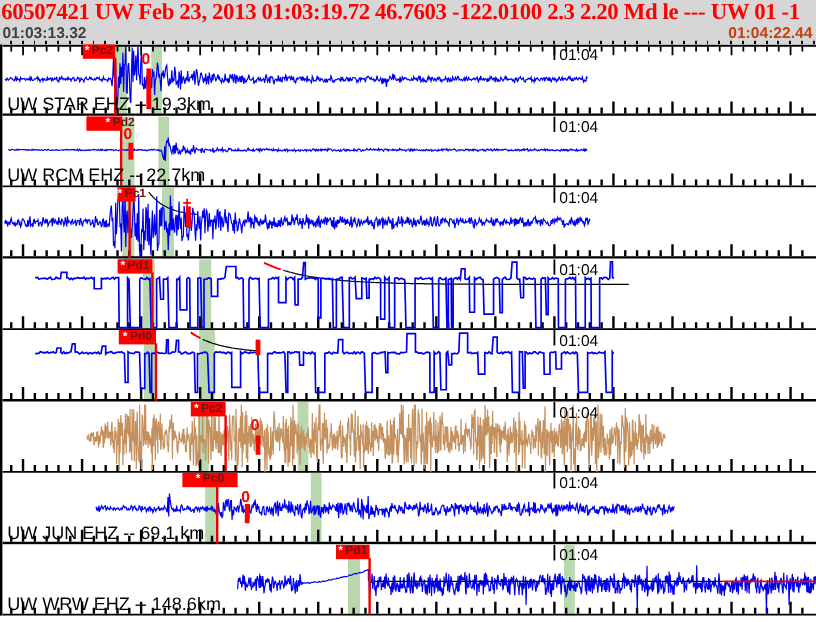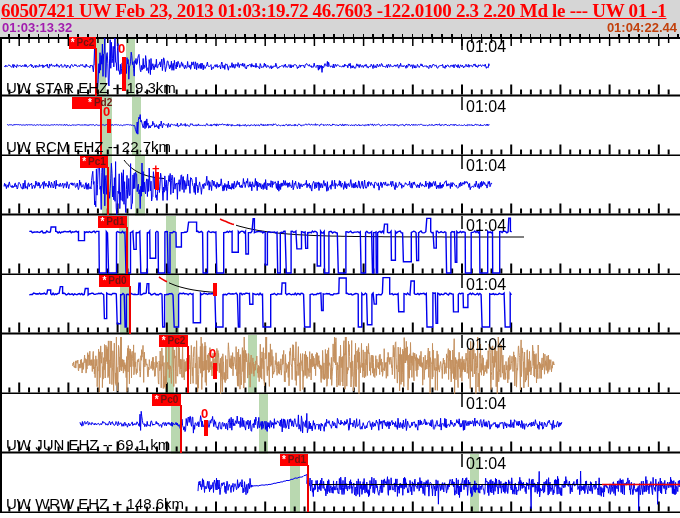--- a/index.html
+++ b/index.html
@@ -1,30 +1,30 @@
 <!DOCTYPE html>
 <html><head>
 <meta charset="utf-8">
 <style>
   html,body{margin:0;padding:0;background:#fff;}
   #app{position:relative;width:680px;height:518px;background:#ffffff;overflow:hidden;
        font-family:"Liberation Sans",sans-serif;}
   .hdr{position:absolute;top:0;left:0;width:680px;height:37px;background:#d6d6d6;}
   .title{position:absolute;top:0;left:1px;white-space:nowrap;color:#ff0000;
-         font-family:"Liberation Serif",serif;font-weight:bold;font-size:19px;letter-spacing:-0.3px;text-decoration:underline;}
-  .tstart{position:absolute;top:20px;left:2px;color:#a21caf;font-weight:bold;font-size:13px;}
+         font-family:"Liberation Serif",serif;font-weight:bold;font-size:19px;letter-spacing:-0.3px;}
+  .tstart{position:absolute;top:20px;left:2px;color:#404040;font-weight:bold;font-size:13px;}
   .tend{position:absolute;top:20px;right:3px;color:#c2410c;font-weight:bold;font-size:13px;}
   .topticks{position:absolute;bottom:0;left:0;width:680px;height:3px;
     background:repeating-linear-gradient(90deg,transparent 0 8.3px,#000 8.3px 9.84px);}
   #panels{position:absolute;top:37px;left:0;width:680px;height:476px;background:#fff;
           border-left:2px solid #000;box-sizing:border-box;}
   .panel{position:absolute;left:0;width:678px;}
   .panel svg{position:absolute;left:0;top:0;}
   .stn{position:absolute;left:4px;bottom:1px;font-size:15px;color:#000;white-space:nowrap;z-index:6;}
-  .tlabel{position:absolute;top:1px;font-size:16px;color:#000;z-index:5;}
+  .tlabel{position:absolute;top:1px;font-size:13px;color:#000;z-index:5;}
   .flag{position:absolute;top:0;height:12px;background:#ff0000;z-index:7;
         font-weight:bold;font-size:10px;line-height:12px;text-align:center;white-space:nowrap;}
   .flag .ast{color:#ffffff;}
   .flag .ph{color:#701311;margin-left:2px;}
   .pick{position:absolute;width:2px;background:#ee0000;z-index:4;}
   .zm{position:absolute;color:#ff0000;font-weight:bold;font-size:13px;z-index:7;line-height:11px;}
   .zbar{position:absolute;width:4px;background:#ff0000;z-index:7;}
 </style>
 </head>
 <body>
@@ -353,21 +353,21 @@
             <line x1="656.8" y1="57.5" x2="656.8" y2="47.5"></line>
             <line x1="666.64" y1="57.5" x2="666.64" y2="52.5"></line>
           </g>
           <line x1="460" y1="0" x2="460" y2="13" stroke="#000" stroke-width="1.5"></line>
           <g fill="none">
             <path d="M122.0 4.0L124.0 6.5L126.0 8.7L128.0 10.6L130.0 12.3L132.0 13.7L134.0 15.0L136.0 16.1L138.0 17.1L140.0 18.0L142.0 18.7L144.0 19.4L146.0 20.0L148.0 20.5L150.0 20.9L152.0 21.3L154.0 21.6L156.0 21.9L158.0 22.2L160.0 22.4L162.0 22.6" stroke="#000" stroke-width="1"></path>
           </g>
           <polyline points="2.0,30.4 2.6,27.3 3.2,30.3 3.8,28.3 4.4,32.6 5.0,29.6 5.6,29.2 6.2,31.4 6.8,27.5 7.4,25.9 8.0,29.3 8.6,30.4 9.2,29.9 9.8,31.5 10.4,29.5 11.0,31.8 11.6,30.3 12.2,31.0 12.8,27.5 13.4,27.2 14.0,30.8 14.6,29.3 15.2,33.0 15.8,31.5 16.4,27.4 17.0,26.3 17.6,27.5 18.2,27.9 18.8,30.1 19.4,32.1 20.0,31.7 20.6,33.2 21.2,27.1 21.8,32.7 22.4,28.8 23.0,24.3 23.6,32.2 24.2,31.2 24.8,30.6 25.4,33.2 26.0,27.4 26.6,26.9 27.2,30.6 27.8,28.4 28.4,28.4 29.0,28.5 29.6,27.1 30.2,32.7 30.8,30.1 31.4,29.5 32.0,29.2 32.6,32.3 33.2,31.4 33.8,25.0 34.4,27.0 35.0,29.7 35.6,29.8 36.2,26.3 36.8,29.9 37.4,26.8 38.0,32.2 38.6,30.8 39.2,29.0 39.8,29.1 40.4,28.1 41.0,26.2 41.6,32.6 42.2,25.3 42.8,28.1 43.4,30.3 44.0,27.1 44.6,28.3 45.2,30.2 45.8,29.1 46.4,31.6 47.0,25.1 47.6,29.2 48.2,28.9 48.8,31.6 49.4,26.2 50.0,27.7 50.6,28.6 51.2,32.0 51.8,30.4 52.4,25.1 53.0,28.8 53.6,32.8 54.2,24.2 54.8,29.9 55.4,28.0 56.0,28.7 56.6,28.9 57.2,30.7 57.8,28.0 58.4,27.1 59.0,30.5 59.6,29.8 60.2,29.0 60.8,27.0 61.4,32.2 62.0,30.3 62.6,27.7 63.2,27.8 63.8,27.9 64.4,31.8 65.0,25.7 65.6,27.8 66.2,30.4 66.8,32.7 67.4,28.6 68.0,27.7 68.6,27.9 69.2,26.8 69.8,29.0 70.4,26.9 71.0,29.5 71.6,27.5 72.2,27.1 72.8,27.5 73.4,31.4 74.0,30.8 74.6,30.3 75.2,27.0 75.8,30.8 76.4,33.6 77.0,31.6 77.6,24.1 78.2,29.4 78.8,26.3 79.4,30.9 80.0,31.3 80.6,29.7 81.2,28.6 81.8,29.5 82.4,32.9 83.0,32.2 83.6,27.0 84.2,26.6 84.8,33.3 85.4,28.5 86.0,33.4 86.6,27.3 87.2,32.6 87.8,31.6 88.4,30.8 89.0,33.0 89.6,24.5 90.2,18.9 90.8,15.3 91.4,28.3 92.0,25.5 92.6,48.9 93.2,45.1 93.8,50.8 94.4,12.9 95.0,39.2 95.6,28.3 96.2,11.3 96.8,6.9 97.4,3.7 98.0,33.3 98.6,30.1 99.2,53.5 99.8,16.3 100.4,5.8 101.0,30.0 101.6,37.7 102.2,1.0 102.8,49.9 103.4,24.1 104.0,19.4 104.6,38.3 105.2,30.2 105.8,16.3 106.4,37.0 107.0,36.1 107.6,42.3 108.2,32.2 108.8,22.2 109.4,7.3 110.0,17.7 110.6,41.0 111.2,30.0 111.8,43.8 112.4,21.7 113.0,45.3 113.6,5.6 114.2,51.9 114.8,58.5 115.4,52.4 116.0,35.1 116.6,37.5 117.2,17.8 117.8,52.6 118.4,36.3 119.0,44.3 119.6,16.7 120.2,19.6 120.8,45.3 121.4,13.8 122.0,48.3 122.6,25.7 123.2,46.2 123.8,56.6 124.4,33.7 125.0,19.4 125.6,42.3 126.2,36.2 126.8,22.5 127.4,39.6 128.0,38.6 128.6,7.6 129.2,53.1 129.8,48.3 130.4,47.2 131.0,18.9 131.6,32.8 132.2,17.2 132.8,32.5 133.4,16.0 134.0,17.3 134.6,18.0 135.2,35.7 135.8,30.5 136.4,28.1 137.0,38.0 137.6,33.8 138.2,52.6 138.8,30.2 139.4,40.2 140.0,7.0 140.6,36.0 141.2,15.6 141.8,35.9 142.4,26.2 143.0,35.2 143.6,37.8 144.2,25.6 144.8,22.8 145.4,40.5 146.0,23.3 146.6,35.4 147.2,12.0 147.8,26.1 148.4,34.7 149.0,25.2 149.6,45.0 150.2,41.5 150.8,40.9 151.4,15.7 152.0,21.5 152.6,33.1 153.2,21.5 153.8,41.5 154.4,38.9 155.0,44.4 155.6,35.6 156.2,20.3 156.8,26.1 157.4,36.5 158.0,30.4 158.6,17.2 159.2,20.7 159.8,21.5 160.4,34.3 161.0,44.5 161.6,31.0 162.2,36.2 162.8,19.9 163.4,28.9 164.0,34.6 164.6,24.3 165.2,44.3 165.8,30.4 166.4,25.3 167.0,19.5 167.6,25.6 168.2,17.5 168.8,38.4 169.4,24.7 170.0,19.1 170.6,20.3 171.2,37.0 171.8,30.2 172.4,21.6 173.0,33.2 173.6,27.8 174.2,28.2 174.8,27.0 175.4,43.3 176.0,26.8 176.6,28.2 177.2,23.7 177.8,35.3 178.4,29.1 179.0,19.4 179.6,18.8 180.2,33.6 180.8,20.8 181.4,20.6 182.0,36.5 182.6,24.5 183.2,26.3 183.8,33.4 184.4,30.8 185.0,24.0 185.6,18.2 186.2,29.9 186.8,24.4 187.4,31.0 188.0,37.4 188.6,21.6 189.2,22.0 189.8,23.0 190.4,26.4 191.0,29.9 191.6,30.8 192.2,36.5 192.8,27.2 193.4,38.5 194.0,21.2 194.6,29.7 195.2,29.0 195.8,36.8 196.4,34.7 197.0,29.6 197.6,25.9 198.2,30.3 198.8,31.4 199.4,38.3 200.0,31.9 200.6,28.9 201.2,27.9 201.8,32.6 202.4,27.4 203.0,27.7 203.6,29.6 204.2,25.5 204.8,20.2 205.4,29.3 206.0,27.1 206.6,24.7 207.2,34.1 207.8,25.7 208.4,30.2 209.0,29.7 209.6,34.6 210.2,24.0 210.8,25.2 211.4,29.5 212.0,25.1 212.6,28.8 213.2,30.8 213.8,28.5 214.4,32.5 215.0,26.3 215.6,28.1 216.2,31.3 216.8,27.9 217.4,30.8 218.0,28.0 218.6,29.5 219.2,22.8 219.8,28.3 220.4,30.9 221.0,35.1 221.6,29.4 222.2,34.4 222.8,27.4 223.4,31.2 224.0,28.7 224.6,34.5 225.2,28.6 225.8,31.8 226.4,25.0 227.0,33.0 227.6,29.0 228.2,33.0 228.8,31.1 229.4,33.4 230.0,27.5 230.6,32.2 231.2,27.5 231.8,33.1 232.4,25.3 233.0,29.0 233.6,31.4 234.2,30.6 234.8,26.4 235.4,24.8 236.0,28.8 236.6,27.0 237.2,26.1 237.8,31.1 238.4,29.7 239.0,31.7 239.6,28.9 240.2,31.7 240.8,29.6 241.4,22.5 242.0,27.6 242.6,26.4 243.2,31.5 243.8,28.4 244.4,25.1 245.0,27.1 245.6,22.5 246.2,30.1 246.8,31.3 247.4,30.2 248.0,25.7 248.6,30.8 249.2,28.2 249.8,34.8 250.4,25.8 251.0,28.3 251.6,30.6 252.2,31.2 252.8,29.0 253.4,22.5 254.0,29.6 254.6,25.2 255.2,34.6 255.8,26.1 256.4,30.7 257.0,28.9 257.6,27.1 258.2,31.3 258.8,27.6 259.4,32.8 260.0,31.2 260.6,28.7 261.2,33.5 261.8,27.8 262.4,26.7 263.0,32.7 263.6,23.6 264.2,29.8 264.8,33.9 265.4,27.8 266.0,27.0 266.6,29.7 267.2,29.0 267.8,27.4 268.4,31.1 269.0,24.7 269.6,26.4 270.2,31.5 270.8,25.3 271.4,28.5 272.0,27.7 272.6,26.5 273.2,25.7 273.8,27.4 274.4,32.4 275.0,27.5 275.6,33.8 276.2,24.9 276.8,35.2 277.4,32.0 278.0,28.0 278.6,33.5 279.2,26.9 279.8,30.5 280.4,27.3 281.0,29.8 281.6,24.3 282.2,26.2 282.8,29.3 283.4,24.7 284.0,29.5 284.6,28.0 285.2,26.8 285.8,31.4 286.4,27.1 287.0,30.6 287.6,26.6 288.2,29.6 288.8,29.2 289.4,31.8 290.0,30.7 290.6,24.4 291.2,33.7 291.8,31.5 292.4,27.3 293.0,28.3 293.6,25.1 294.2,29.8 294.8,30.7 295.4,32.7 296.0,30.9 296.6,26.5 297.2,27.1 297.8,32.9 298.4,30.0 299.0,27.7 299.6,29.7 300.2,31.0 300.8,29.2 301.4,28.0 302.0,29.5 302.6,28.7 303.2,27.3 303.8,28.6 304.4,24.3 305.0,31.7 305.6,27.9 306.2,30.3 306.8,29.0 307.4,27.2 308.0,32.2 308.6,29.1 309.2,33.0 309.8,35.1 310.4,27.8 311.0,27.2 311.6,25.3 312.2,26.6 312.8,32.8 313.4,30.1 314.0,26.3 314.6,31.8 315.2,28.5 315.8,26.8 316.4,25.9 317.0,34.5 317.6,26.8 318.2,28.1 318.8,31.8 319.4,27.6 320.0,28.9 320.6,31.8 321.2,27.8 321.8,24.5 322.4,28.1 323.0,30.2 323.6,27.3 324.2,29.8 324.8,35.3 325.4,25.7 326.0,34.6 326.6,31.6 327.2,31.3 327.8,31.0 328.4,28.9 329.0,33.3 329.6,27.3 330.2,24.4 330.8,30.0 331.4,30.1 332.0,29.4 332.6,24.2 333.2,32.8 333.8,27.3 334.4,28.7 335.0,29.7 335.6,30.2 336.2,28.1 336.8,29.0 337.4,24.6 338.0,29.9 338.6,25.3 339.2,31.3 339.8,28.3 340.4,27.1 341.0,28.8 341.6,33.4 342.2,31.0 342.8,25.5 343.4,31.5 344.0,27.5 344.6,32.9 345.2,29.8 345.8,27.9 346.4,27.4 347.0,30.3 347.6,30.5 348.2,27.0 348.8,23.6 349.4,28.1 350.0,31.6 350.6,29.6 351.2,27.4 351.8,32.1 352.4,27.6 353.0,31.8 353.6,26.0 354.2,30.9 354.8,29.2 355.4,32.1 356.0,30.5 356.6,24.9 357.2,25.3 357.8,31.8 358.4,32.3 359.0,29.9 359.6,26.1 360.2,25.1 360.8,30.6 361.4,32.7 362.0,28.8 362.6,24.0 363.2,30.1 363.8,32.2 364.4,32.1 365.0,30.2 365.6,26.3 366.2,30.4 366.8,25.4 367.4,27.1 368.0,26.9 368.6,29.5 369.2,26.3 369.8,27.9 370.4,28.9 371.0,28.6 371.6,30.8 372.2,32.2 372.8,26.3 373.4,26.3 374.0,26.5 374.6,27.6 375.2,29.4 375.8,30.0 376.4,26.8 377.0,34.2 377.6,30.3 378.2,30.0 378.8,26.1 379.4,26.5 380.0,31.6 380.6,27.9 381.2,27.7 381.8,26.1 382.4,28.9 383.0,28.9 383.6,25.9 384.2,29.6 384.8,29.4 385.4,29.8 386.0,27.7 386.6,29.3 387.2,28.8 387.8,29.1 388.4,28.5 389.0,25.3 389.6,30.6 390.2,27.3 390.8,25.2 391.4,29.5 392.0,28.8 392.6,33.2 393.2,33.8 393.8,26.5 394.4,28.7 395.0,31.6 395.6,30.7 396.2,30.0 396.8,29.3 397.4,25.9 398.0,27.4 398.6,28.8 399.2,27.6 399.8,32.3 400.4,29.2 401.0,29.2 401.6,31.1 402.2,29.4 402.8,28.7 403.4,26.7 404.0,28.0 404.6,27.8 405.2,28.9 405.8,29.4 406.4,28.3 407.0,28.9 407.6,25.2 408.2,30.7 408.8,31.6 409.4,26.9 410.0,32.2 410.6,29.9 411.2,26.2 411.8,28.3 412.4,25.9 413.0,28.9 413.6,29.1 414.2,29.8 414.8,31.6 415.4,28.5 416.0,30.4 416.6,29.2 417.2,32.0 417.8,27.5 418.4,26.6 419.0,29.2 419.6,30.3 420.2,27.9 420.8,29.5 421.4,29.5 422.0,29.5 422.6,31.1 423.2,29.9 423.8,25.0 424.4,30.5 425.0,27.5 425.6,27.4 426.2,27.3 426.8,32.6 427.4,25.7 428.0,31.4 428.6,26.5 429.2,30.5 429.8,27.3 430.4,30.3 431.0,26.8 431.6,25.5 432.2,27.4 432.8,29.7 433.4,25.4 434.0,29.4 434.6,33.0 435.2,29.3 435.8,31.3 436.4,29.1 437.0,32.5 437.6,28.5 438.2,26.5 438.8,32.4 439.4,29.1 440.0,32.1 440.6,28.2 441.2,30.6 441.8,28.1 442.4,27.3 443.0,25.6 443.6,25.7 444.2,24.7 444.8,30.2 445.4,27.9 446.0,29.9 446.6,27.8 447.2,28.3 447.8,28.2 448.4,32.5 449.0,26.6 449.6,30.1 450.2,30.8 450.8,26.5 451.4,27.6 452.0,27.6 452.6,29.1 453.2,29.7 453.8,30.4 454.4,29.1 455.0,31.4 455.6,32.2 456.2,31.9 456.8,31.2 457.4,27.4 458.0,30.6 458.6,26.2 459.2,28.1 459.8,29.9 460.4,26.7 461.0,28.2 461.6,26.7 462.2,28.4 462.8,25.2 463.4,27.0 464.0,27.1 464.6,25.6 465.2,25.9 465.8,27.9 466.4,28.1 467.0,31.4 467.6,27.3 468.2,33.7 468.8,31.3 469.4,31.4 470.0,30.3 470.6,30.3 471.2,31.0 471.8,31.3 472.4,28.5 473.0,27.7 473.6,30.9 474.2,25.0 474.8,28.2 475.4,29.7 476.0,31.5 476.6,27.7 477.2,32.7 477.8,29.6 478.4,26.5 479.0,31.2 479.6,25.3 480.2,30.0 480.8,26.9 481.4,25.5 482.0,28.5 482.6,26.5 483.2,28.2 483.8,29.6 484.4,28.8 485.0,32.1 485.6,30.4 486.2,25.6 486.8,27.8 487.4,25.3 488.0,30.7 488.6,29.4 489.2,26.9 489.8,27.8" fill="none" stroke="#0000ee" stroke-width="1"></polyline>
         </svg>
         <div class="tlabel" style="left: 464px;">01:04</div>
-        <div class="flag" style="left: 78px; width: 28px;"><span class="ast">*</span><span class="ph">Pc1</span></div>
+        <div class="flag" style="left: 96px; width: 15px;"><span class="ast">*</span><span class="ph">Pc1</span></div>
         <div class="pick" style="left: 105px; top: 11px; height: 47.5px;"></div>
         <div class="zm" style="left: 150px; top: 7px;">+</div>
         <div class="zbar" style="left: 153px; top: 16px; height: 18px;"></div>
       </div>
       <div class="panel" style="top: 178.5px; height: 59.5px;">
         <svg width="678" height="59.5" viewBox="0 0 678 59.5">
           <rect x="117" y="0" width="10" height="59.5" fill="#b9d8b0"></rect>
           <rect x="164" y="0" width="10" height="59.5" fill="#b9d8b0"></rect>
           <line x1="0" y1="58.5" x2="678" y2="58.5" stroke="#000" stroke-width="2"></line>
           <g stroke="#000" stroke-width="2">
@@ -694,21 +694,21 @@
             <line x1="627.28" y1="57.5" x2="627.28" y2="52.5"></line>
             <line x1="637.12" y1="57.5" x2="637.12" y2="52.5"></line>
             <line x1="646.96" y1="57.5" x2="646.96" y2="52.5"></line>
             <line x1="656.8" y1="57.5" x2="656.8" y2="47.5"></line>
             <line x1="666.64" y1="57.5" x2="666.64" y2="52.5"></line>
           </g>
           <line x1="460" y1="0" x2="460" y2="13" stroke="#000" stroke-width="1.5"></line>
           <polyline points="78.0,28.2 78.6,30.6 79.2,29.8 79.8,32.2 80.4,27.5 81.0,31.6 81.6,30.6 82.2,28.3 82.8,27.4 83.4,29.7 84.0,30.1 84.6,28.5 85.2,27.8 85.8,27.4 86.4,31.1 87.0,30.3 87.6,28.6 88.2,29.6 88.8,30.5 89.4,30.7 90.0,28.4 90.6,29.6 91.2,29.8 91.8,30.1 92.4,31.0 93.0,29.0 93.6,29.7 94.2,30.9 94.8,29.9 95.4,30.2 96.0,29.3 96.6,29.4 97.2,30.6 97.8,31.1 98.4,30.1 99.0,29.4 99.6,30.7 100.2,29.4 100.8,27.3 101.4,28.2 102.0,29.2 102.6,28.5 103.2,28.9 103.8,30.9 104.4,30.7 105.0,29.7 105.6,31.1 106.2,30.9 106.8,29.3 107.4,27.3 108.0,28.1 108.6,31.0 109.2,29.2 109.8,28.2 110.4,27.7 111.0,30.2 111.6,29.9 112.2,31.5 112.8,31.1 113.4,30.4 114.0,27.5 114.6,28.1 115.2,30.6 115.8,31.8 116.4,27.6 117.0,30.4 117.6,30.1 118.2,29.8 118.8,28.7 119.4,29.7 120.0,32.3 120.6,30.6 121.2,29.7 121.8,32.2 122.4,28.6 123.0,28.2 123.6,31.4 124.2,30.0 124.8,30.5 125.4,33.2 126.0,31.5 126.6,29.1 127.2,30.2 127.8,32.0 128.4,30.6 129.0,29.8 129.6,29.6 130.2,27.9 130.8,31.6 131.4,29.9 132.0,31.0 132.6,29.6 133.2,29.5 133.8,30.8 134.4,30.4 135.0,27.8 135.6,29.2 136.2,29.5 136.8,31.8 137.4,32.4 138.0,20.2 138.6,36.4 139.2,17.3 139.8,22.6 140.4,26.7 141.0,29.7 141.6,30.4 142.2,29.6 142.8,32.7 143.4,30.6 144.0,30.5 144.6,32.5 145.2,27.4 145.8,31.5 146.4,31.2 147.0,31.6 147.6,30.9 148.2,32.4 148.8,27.9 149.4,26.8 150.0,28.6 150.6,31.2 151.2,31.1 151.8,30.0 152.4,30.6 153.0,30.6 153.6,29.6 154.2,27.4 154.8,30.0 155.4,28.7 156.0,30.4 156.6,29.4 157.2,32.2 157.8,31.7 158.4,30.9 159.0,30.4 159.6,33.4 160.2,30.6 160.8,28.9 161.4,28.5 162.0,30.0 162.6,31.5 163.2,28.4 163.8,30.3 164.4,32.0 165.0,28.8 165.6,29.1 166.2,30.2 166.8,28.3 167.4,29.1 168.0,30.8 168.6,29.6 169.2,31.9 169.8,28.0 170.4,32.3 171.0,28.9 171.6,30.3 172.2,29.9 172.8,30.8 173.4,30.2 174.0,28.4 174.6,30.9 175.2,29.0 175.8,31.7 176.4,32.2 177.0,30.5 177.6,32.6 178.2,34.5 178.8,35.2 179.4,34.7 180.0,25.2 180.6,31.6 181.2,33.0 181.8,36.1 182.4,32.7 183.0,37.6 183.6,36.1 184.2,24.5 184.8,29.0 185.4,31.7 186.0,23.6 186.6,23.0 187.2,28.4 187.8,22.6 188.4,22.4 189.0,30.2 189.6,32.3 190.2,23.3 190.8,23.1 191.4,39.1 192.0,31.1 192.6,35.3 193.2,28.7 193.8,29.2 194.4,30.5 195.0,31.7 195.6,28.4 196.2,27.7 196.8,33.0 197.4,28.6 198.0,27.4 198.6,21.7 199.2,25.1 199.8,32.8 200.4,27.2 201.0,33.0 201.6,32.3 202.2,30.7 202.8,31.3 203.4,34.3 204.0,28.5 204.6,35.2 205.2,38.4 205.8,26.5 206.4,32.3 207.0,33.4 207.6,30.9 208.2,26.5 208.8,29.2 209.4,25.4 210.0,26.3 210.6,22.4 211.2,28.6 211.8,32.6 212.4,25.8 213.0,30.4 213.6,27.7 214.2,33.4 214.8,33.4 215.4,32.9 216.0,35.6 216.6,30.3 217.2,28.3 217.8,28.1 218.4,34.6 219.0,35.1 219.6,35.0 220.2,28.8 220.8,28.3 221.4,32.0 222.0,32.5 222.6,29.2 223.2,30.8 223.8,34.9 224.4,29.3 225.0,30.2 225.6,36.1 226.2,28.6 226.8,26.3 227.4,24.8 228.0,34.1 228.6,28.9 229.2,23.3 229.8,36.2 230.4,28.4 231.0,24.9 231.6,31.7 232.2,29.5 232.8,31.7 233.4,26.7 234.0,28.1 234.6,29.5 235.2,22.0 235.8,28.2 236.4,29.7 237.0,27.2 237.6,28.4 238.2,33.5 238.8,23.3 239.4,31.6 240.0,32.6 240.6,23.9 241.2,32.5 241.8,26.4 242.4,32.9 243.0,33.1 243.6,36.1 244.2,27.4 244.8,30.4 245.4,30.6 246.0,26.0 246.6,35.0 247.2,32.8 247.8,27.0 248.4,26.4 249.0,36.5 249.6,37.3 250.2,31.4 250.8,30.2 251.4,29.4 252.0,33.7 252.6,25.6 253.2,30.9 253.8,23.0 254.4,26.5 255.0,27.3 255.6,34.5 256.2,31.6 256.8,23.4 257.4,33.7 258.0,32.2 258.6,30.1 259.2,27.5 259.8,35.4 260.4,27.3 261.0,34.4 261.6,30.9 262.2,27.5 262.8,27.6 263.4,35.4 264.0,27.2 264.6,34.9 265.2,37.4 265.8,28.4 266.4,32.8 267.0,28.8 267.6,34.3 268.2,26.6 268.8,27.0 269.4,33.2 270.0,28.3 270.6,30.9 271.2,28.9 271.8,34.4 272.4,24.7 273.0,30.4 273.6,28.5 274.2,30.2 274.8,28.8 275.4,26.8 276.0,28.0 276.6,28.0 277.2,29.2 277.8,31.8 278.4,26.1 279.0,32.6 279.6,24.8 280.2,37.9 280.8,29.4 281.4,24.9 282.0,33.7 282.6,25.4 283.2,26.8 283.8,34.3 284.4,33.5 285.0,30.0 285.6,25.6 286.2,30.5 286.8,35.0 287.4,25.3 288.0,28.1 288.6,24.8 289.2,26.8 289.8,32.2 290.4,26.8 291.0,30.0 291.6,32.8 292.2,26.8 292.8,24.7 293.4,28.5 294.0,30.0 294.6,32.7 295.2,32.5 295.8,31.3 296.4,20.9 297.0,35.2 297.6,30.6 298.2,32.6 298.8,37.3 299.4,21.9 300.0,26.0 300.6,38.9 301.2,27.7 301.8,28.7 302.4,31.5 303.0,32.6 303.6,26.7 304.2,33.7 304.8,19.4 305.4,38.7 306.0,35.1 306.6,34.7 307.2,27.3 307.8,34.8 308.4,29.0 309.0,34.9 309.6,31.9 310.2,36.9 310.8,32.0 311.4,26.6 312.0,31.3 312.6,29.0 313.2,35.3 313.8,31.4 314.4,30.5 315.0,30.9 315.6,30.5 316.2,30.1 316.8,35.4 317.4,30.6 318.0,30.7 318.6,36.9 319.2,29.2 319.8,31.6 320.4,30.2 321.0,32.7 321.6,33.2 322.2,37.3 322.8,29.9 323.4,28.7 324.0,32.5 324.6,25.2 325.2,28.9 325.8,28.6 326.4,29.3 327.0,26.7 327.6,29.7 328.2,31.5 328.8,31.1 329.4,34.3 330.0,31.5 330.6,27.0 331.2,28.9 331.8,31.9 332.4,28.7 333.0,29.0 333.6,33.7 334.2,31.8 334.8,34.2 335.4,24.3 336.0,26.0 336.6,29.3 337.2,29.7 337.8,29.1 338.4,30.9 339.0,26.2 339.6,30.1 340.2,28.0 340.8,29.5 341.4,29.4 342.0,31.4 342.6,26.9 343.2,30.5 343.8,27.9 344.4,29.9 345.0,25.4 345.6,28.5 346.2,29.7 346.8,36.3 347.4,34.0 348.0,24.2 348.6,30.4 349.2,29.5 349.8,30.2 350.4,28.9 351.0,32.8 351.6,29.3 352.2,26.3 352.8,29.1 353.4,34.1 354.0,31.2 354.6,24.7 355.2,32.5 355.8,32.1 356.4,30.7 357.0,30.6 357.6,25.6 358.2,34.8 358.8,35.1 359.4,32.6 360.0,35.2 360.6,31.8 361.2,28.7 361.8,31.3 362.4,32.2 363.0,34.9 363.6,34.1 364.2,31.6 364.8,34.0 365.4,29.9 366.0,28.1 366.6,27.4 367.2,26.9 367.8,27.3 368.4,32.4 369.0,29.5 369.6,35.7 370.2,32.1 370.8,27.9 371.4,32.5 372.0,32.3 372.6,29.3 373.2,32.2 373.8,29.4 374.4,26.1 375.0,28.8 375.6,28.3 376.2,31.2 376.8,36.3 377.4,25.1 378.0,30.3 378.6,27.5 379.2,29.2 379.8,27.3 380.4,34.8 381.0,26.8 381.6,28.2 382.2,26.3 382.8,29.5 383.4,31.5 384.0,28.1 384.6,32.6 385.2,32.2 385.8,27.4 386.4,28.3 387.0,34.9 387.6,27.8 388.2,31.9 388.8,28.2 389.4,27.8 390.0,26.4 390.6,31.0 391.2,28.3 391.8,30.0 392.4,29.3 393.0,32.7 393.6,27.6 394.2,33.2 394.8,31.4 395.4,35.4 396.0,24.2 396.6,30.2 397.2,33.8 397.8,30.0 398.4,28.4 399.0,33.4 399.6,32.6 400.2,29.4 400.8,34.7 401.4,26.1 402.0,31.9 402.6,33.1 403.2,30.2 403.8,24.8 404.4,36.5 405.0,32.8 405.6,27.2 406.2,29.9 406.8,30.4 407.4,32.9 408.0,33.9 408.6,32.1 409.2,32.2 409.8,28.3 410.4,31.6 411.0,28.3 411.6,28.9 412.2,27.7 412.8,29.3 413.4,33.3 414.0,30.0 414.6,32.1 415.2,33.3 415.8,36.2 416.4,26.0 417.0,31.4 417.6,29.5 418.2,25.9 418.8,30.9 419.4,27.3 420.0,30.3 420.6,30.3 421.2,29.5 421.8,29.7 422.4,25.3 423.0,25.4 423.6,30.9 424.2,27.8 424.8,30.8 425.4,29.1 426.0,28.8 426.6,29.0 427.2,28.8 427.8,31.4 428.4,32.0 429.0,26.3 429.6,32.7 430.2,25.6 430.8,26.8 431.4,34.7 432.0,35.4 432.6,34.6 433.2,30.8 433.8,32.3 434.4,27.7 435.0,26.5 435.6,30.6 436.2,32.2 436.8,31.1 437.4,30.5 438.0,32.9 438.6,24.2 439.2,36.1 439.8,29.6 440.4,29.9 441.0,29.3 441.6,30.3 442.2,32.4 442.8,24.3 443.4,33.4 444.0,25.0 444.6,33.9 445.2,31.3 445.8,31.3 446.4,29.9 447.0,30.6 447.6,32.5 448.2,30.8 448.8,26.0 449.4,30.2 450.0,28.2 450.6,30.7 451.2,31.3 451.8,32.7 452.4,29.0 453.0,31.6 453.6,29.6 454.2,29.0 454.8,25.6 455.4,28.7 456.0,27.2 456.6,30.1 457.2,24.8 457.8,31.7 458.4,33.1 459.0,29.4 459.6,32.8 460.2,30.6 460.8,26.6 461.4,36.4 462.0,26.3 462.6,35.8 463.2,29.6 463.8,26.5 464.4,30.0 465.0,31.9 465.6,28.3 466.2,27.3 466.8,31.5 467.4,30.7 468.0,26.9 468.6,29.8 469.2,28.6 469.8,29.9 470.4,26.7 471.0,27.0 471.6,32.2 472.2,29.5 472.8,24.0 473.4,32.1 474.0,27.3 474.6,28.9 475.2,26.6 475.8,29.6 476.4,29.2 477.0,29.6 477.6,31.8 478.2,26.6 478.8,25.5 479.4,29.9 480.0,33.3 480.6,31.7 481.2,27.3 481.8,25.6 482.4,32.2 483.0,28.4 483.6,32.3 484.2,27.6 484.8,32.6 485.4,33.0 486.0,28.5 486.6,26.9 487.2,27.3 487.8,35.2 488.4,34.8 489.0,30.5 489.6,32.4 490.2,30.4 490.8,30.0 491.4,30.5 492.0,28.6 492.6,29.7 493.2,28.4 493.8,32.9 494.4,33.0 495.0,30.2 495.6,34.2 496.2,30.5 496.8,33.5 497.4,31.8 498.0,28.7 498.6,29.6 499.2,28.4 499.8,29.4 500.4,28.3 501.0,29.8 501.6,34.9 502.2,28.3 502.8,28.2 503.4,31.9 504.0,29.3 504.6,33.9 505.2,30.7 505.8,29.8 506.4,31.1 507.0,32.5 507.6,30.4 508.2,33.4 508.8,25.8 509.4,32.2 510.0,33.3 510.6,29.4 511.2,28.3 511.8,33.8 512.4,25.7 513.0,27.4 513.6,26.8 514.2,27.5 514.8,31.4 515.4,31.1 516.0,27.4 516.6,31.9 517.2,27.0 517.8,30.8 518.4,30.1 519.0,33.5 519.6,26.5 520.2,27.9 520.8,34.6 521.4,30.8 522.0,29.5 522.6,35.4 523.2,30.6 523.8,30.2 524.4,29.7 525.0,31.9 525.6,32.8 526.2,32.5 526.8,30.0 527.4,31.0 528.0,28.8 528.6,30.1 529.2,32.5 529.8,28.0 530.4,31.8 531.0,30.8 531.6,27.8 532.2,31.9 532.8,30.4 533.4,25.7 534.0,29.4 534.6,30.2 535.2,29.8 535.8,34.2 536.4,31.0 537.0,35.4 537.6,27.5 538.2,30.7 538.8,30.2 539.4,31.7 540.0,28.2 540.6,35.1 541.2,34.8 541.8,32.3 542.4,28.3 543.0,30.4 543.6,29.6 544.2,33.0 544.8,32.3 545.4,30.0 546.0,27.6 546.6,28.6 547.2,26.1 547.8,28.5 548.4,30.5 549.0,30.3 549.6,30.0 550.2,35.6 550.8,28.6 551.4,26.3 552.0,34.2 552.6,31.1 553.2,31.4 553.8,32.0 554.4,33.1 555.0,29.2 555.6,27.4 556.2,29.5 556.8,33.1 557.4,28.7 558.0,31.9 558.6,28.9 559.2,30.3 559.8,28.1" fill="none" stroke="#0000ee" stroke-width="1"></polyline>
         </svg>
         <div class="tlabel" style="left: 464px;">01:04</div>
-        <div class="flag" style="left: 150px; width: 29px;"><span class="ast">*</span><span class="ph">Pc0</span></div>
+        <div class="flag" style="left: 150px; width: 46px;"><span class="ast">*</span><span class="ph">Pc0</span></div>
         <div class="pick" style="left: 178px; top: 11px; height: 47.5px;"></div>
         <div class="zm" style="left: 199px; top: 14px;">0</div>
         <div class="zbar" style="left: 202px; top: 26px; height: 16px;"></div>
         <div class="stn">UW JUN EHZ -- 69.1 km</div>
       </div>
       <div class="panel" style="top: 416.5px; height: 59.5px;">
         <svg width="678" height="59.5" viewBox="0 0 678 59.5">
           <rect x="288" y="0" width="10" height="59.5" fill="#b9d8b0"></rect>
           <rect x="468" y="0" width="9" height="59.5" fill="#b9d8b0"></rect>
           <line x1="0" y1="58.5" x2="678" y2="58.5" stroke="#000" stroke-width="2"></line>

